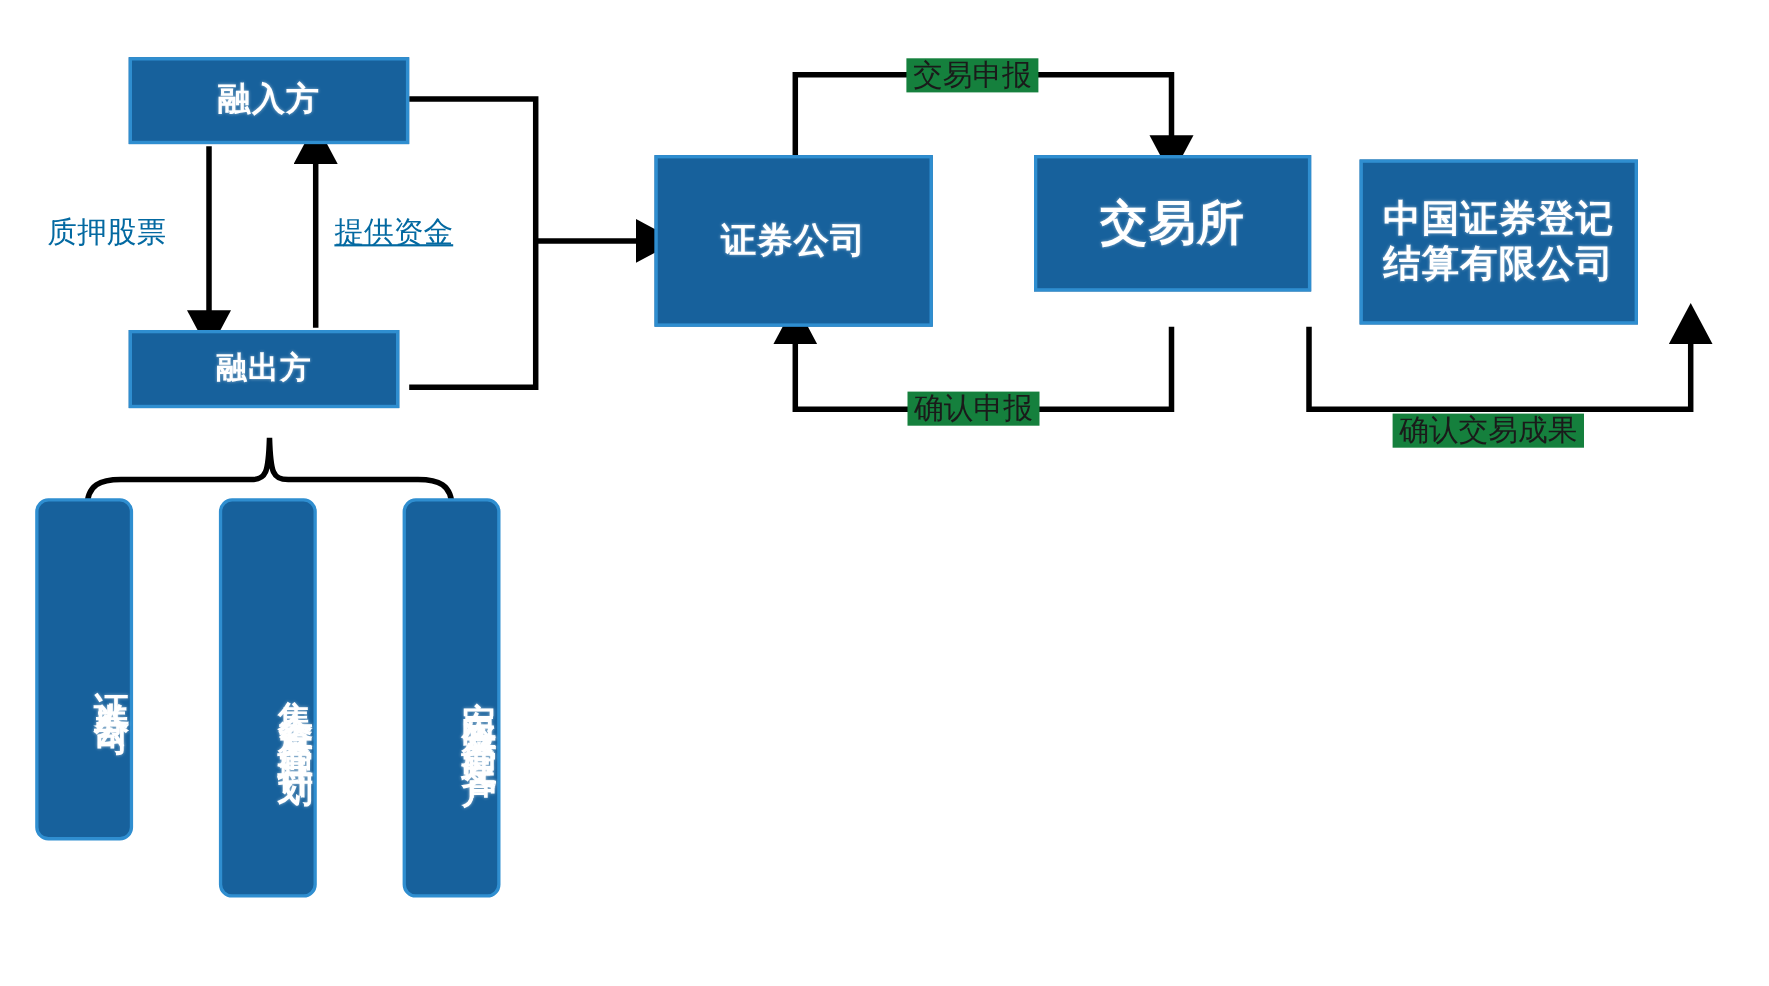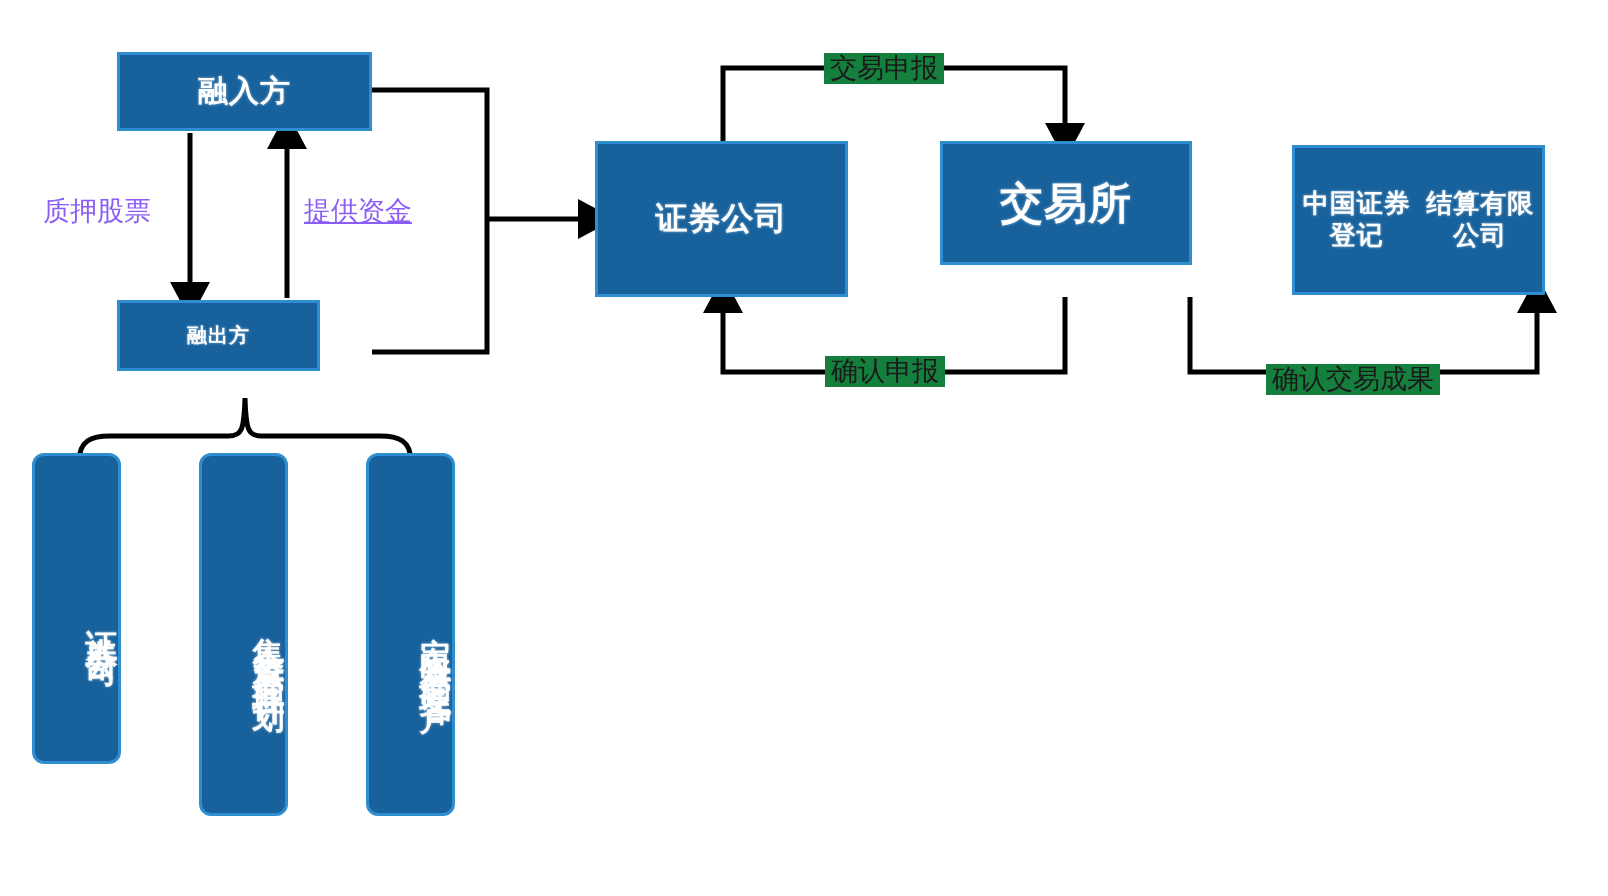--- a/index.html
+++ b/index.html
@@ -58,21 +58,21 @@
     background: #15803d;
     color: #1a1a1a;
     font-size: 27px;
     line-height: 1;
     padding: 2px 6px;
     white-space: nowrap;
     z-index: 3;
   }
   .lbl-plain {
     position: absolute;
-    color: #8b5cf6;
+    color: #0369a1;
     font-size: 27px;
     line-height: 1;
     white-space: nowrap;
     z-index: 3;
   }
 </style>
 </head>
 <body>
 
 <div id="canvas">
@@ -117,33 +117,33 @@
                C246,430 248,436 262,436
                L380,436
                C398,436 411,440 411,462" stroke="#000000" stroke-width="5" fill="none" stroke-linecap="round"></path>
     </g>
   </svg>
 
   <div class="node" style="left:117px; top:52px; width:255px; height:79px; font-size:30px;">
     <span>融入方</span>
   </div>
 
-  <div class="node" style="left:117px; top:300px; width:203px; height:71px; font-size:20px;">
+  <div class="node" style="left:117px; top:300px; width:246px; height:71px; font-size:28px;">
     <span>融出方</span>
   </div>
 
   <div class="node" style="left:595px; top:141px; width:253px; height:156px; font-size:32px;">
     <span>证券公司</span>
   </div>
 
   <div class="node" style="left:940px; top:141px; width:252px; height:124px; font-size:43px;">
     <span>交易所</span>
   </div>
 
-  <div class="node" style="left:1292px; top:145px; width:253px; height:150px; font-size:26px; flex-direction:row;">
+  <div class="node" style="left:1236px; top:145px; width:253px; height:150px; font-size:34px; flex-direction:column;">
     <span>中国证券登记</span>
     <span>结算有限公司</span>
   </div>
 
   <div class="node rounded vertical" style="left:32px; top:453px; width:89px; height:311px; font-size:32px;">
     <span>证券公司</span>
   </div>
 
   <div class="node rounded vertical" style="left:199px; top:453px; width:89px; height:363px; font-size:32px;">
     <span>集合资产管理计划</span>
@@ -154,15 +154,15 @@
   </div>
 
   <div class="lbl-plain" style="left:43px; top:198px;">质押股票</div>
 
   <div class="lbl-plain" style="left:304px; top:198px;text-decoration:underline;">提供资金</div>
 
   <div class="edge-label" style="left:824px; top:53px;">交易申报</div>
 
   <div class="edge-label" style="left:825px; top:356px;">确认申报</div>
 
-  <div class="edge-label" style="left:1266px; top:364px;">确认交易成果</div>
+  <div class="edge-label" style="left:1266px; top:376px;">确认交易成果</div>
 
 </div>
 
 </body></html>

